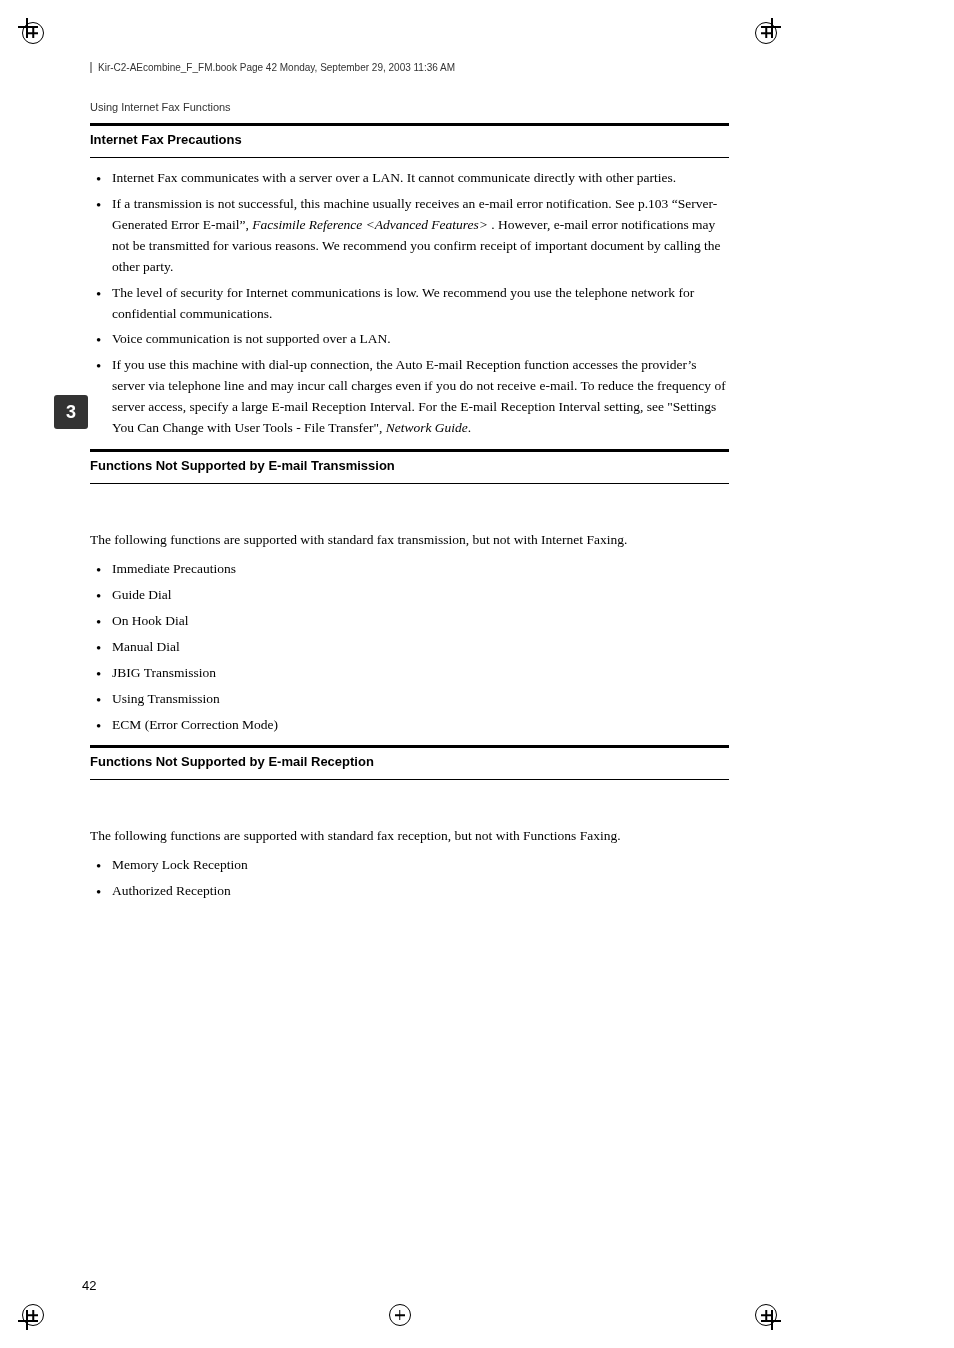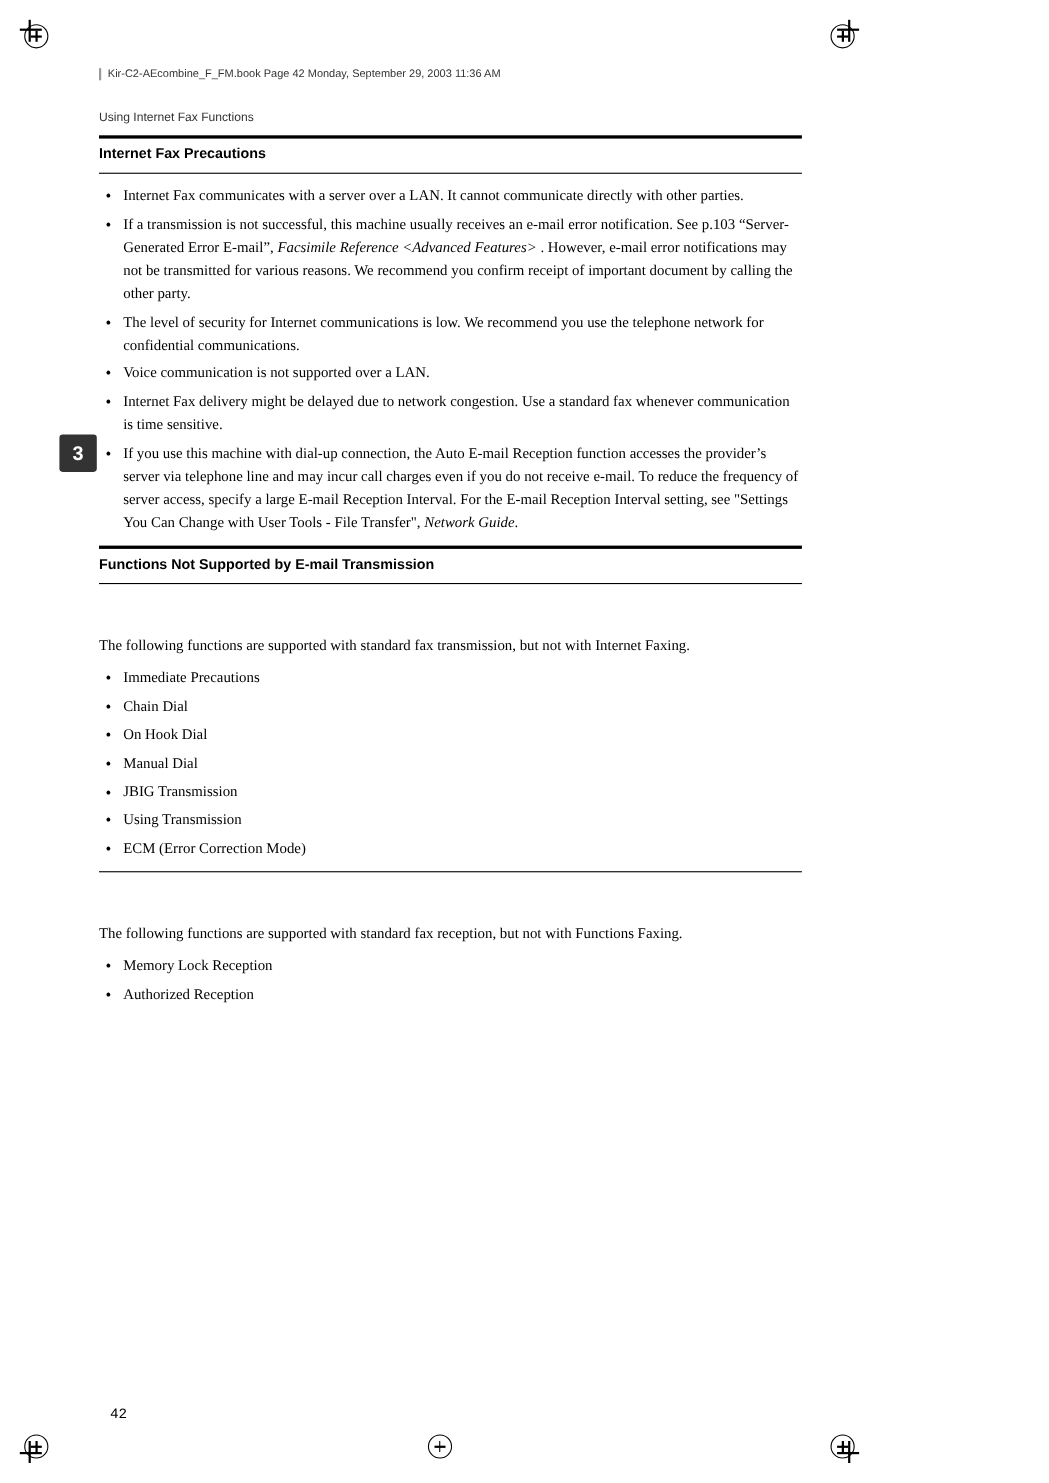--- a/index.html
+++ b/index.html
@@ -180,22 +180,22 @@
     }
 
     em {
       font-style: italic;
     }
 
     
     .page-number {
       position: absolute;
       bottom: 55px;
-      left: 100px;
-      font-family: Liberation Mono, monospace;
+      left: 82px;
+      font-family: Liberation Sans, sans-serif;
       font-size: 13px;
       text-align: center;
     }
   </style>
 </head>
 <body>
 
 <div class="page">
 
   <div class="corner tl"></div>
@@ -229,44 +229,44 @@
       <li>
         <span>If a transmission is not successful, this machine usually receives an e-mail error notification. See p.103 “Server-Generated Error E-mail”, <em>Facsimile Reference &lt;Advanced Features&gt;</em> . However, e-mail error notifications may not be transmitted for various reasons. We recommend you confirm receipt of important document by calling the other party.</span>
       </li>
       <li>
         <span>The level of security for Internet communications is low. We recommend you use the telephone network for confidential communications.</span>
       </li>
       <li>
         <span>Voice communication is not supported over a LAN.</span>
       </li>
       <li>
-        <span>Internet Fax delivery might be delayed due to network congestion. Use a standard fax whenever communication is time sensitive.</span>
-      </li>
-      <li>
         <span>If you use this machine with dial-up connection, the Auto E-mail Reception function accesses the provider’s server via telephone line and may incur call charges even if you do not receive e-mail. To reduce the frequency of server access, specify a large E-mail Reception Interval. For the E-mail Reception Interval setting, see "Settings You Can Change with User Tools - File Transfer", <em>Network Guide</em>.</span>
       </li>
     </ul>
 
     <div class="section-heading">
       <h2>Functions Not Supported by E-mail Transmission</h2>
     </div>
     <hr class="section-divider">
 
     <p class="body-text">The following functions are supported with standard fax transmission, but not with Internet Faxing.</p>
 
     <ul class="bullet-list">
       <li><span>Immediate Precautions</span></li>
-      <li><span>Chain Dial</span></li>
+      <li><span>Guide Dial</span></li>
       <li><span>On Hook Dial</span></li>
       <li><span>Manual Dial</span></li>
       <li><span>JBIG Transmission</span></li>
       <li><span>Using Transmission</span></li>
       <li><span>ECM (Error Correction Mode)</span></li>
     </ul>
 
+    <div class="section-heading">
+      <h2>Functions Not Supported by E-mail Reception</h2>
+    </div>
     <hr class="section-divider">
 
     <p class="body-text">The following functions are supported with standard fax reception, but not with Functions Faxing.</p>
 
     <ul class="bullet-list">
       <li><span>Memory Lock Reception</span></li>
       <li><span>Authorized Reception</span></li>
     </ul>
 
   </div>

